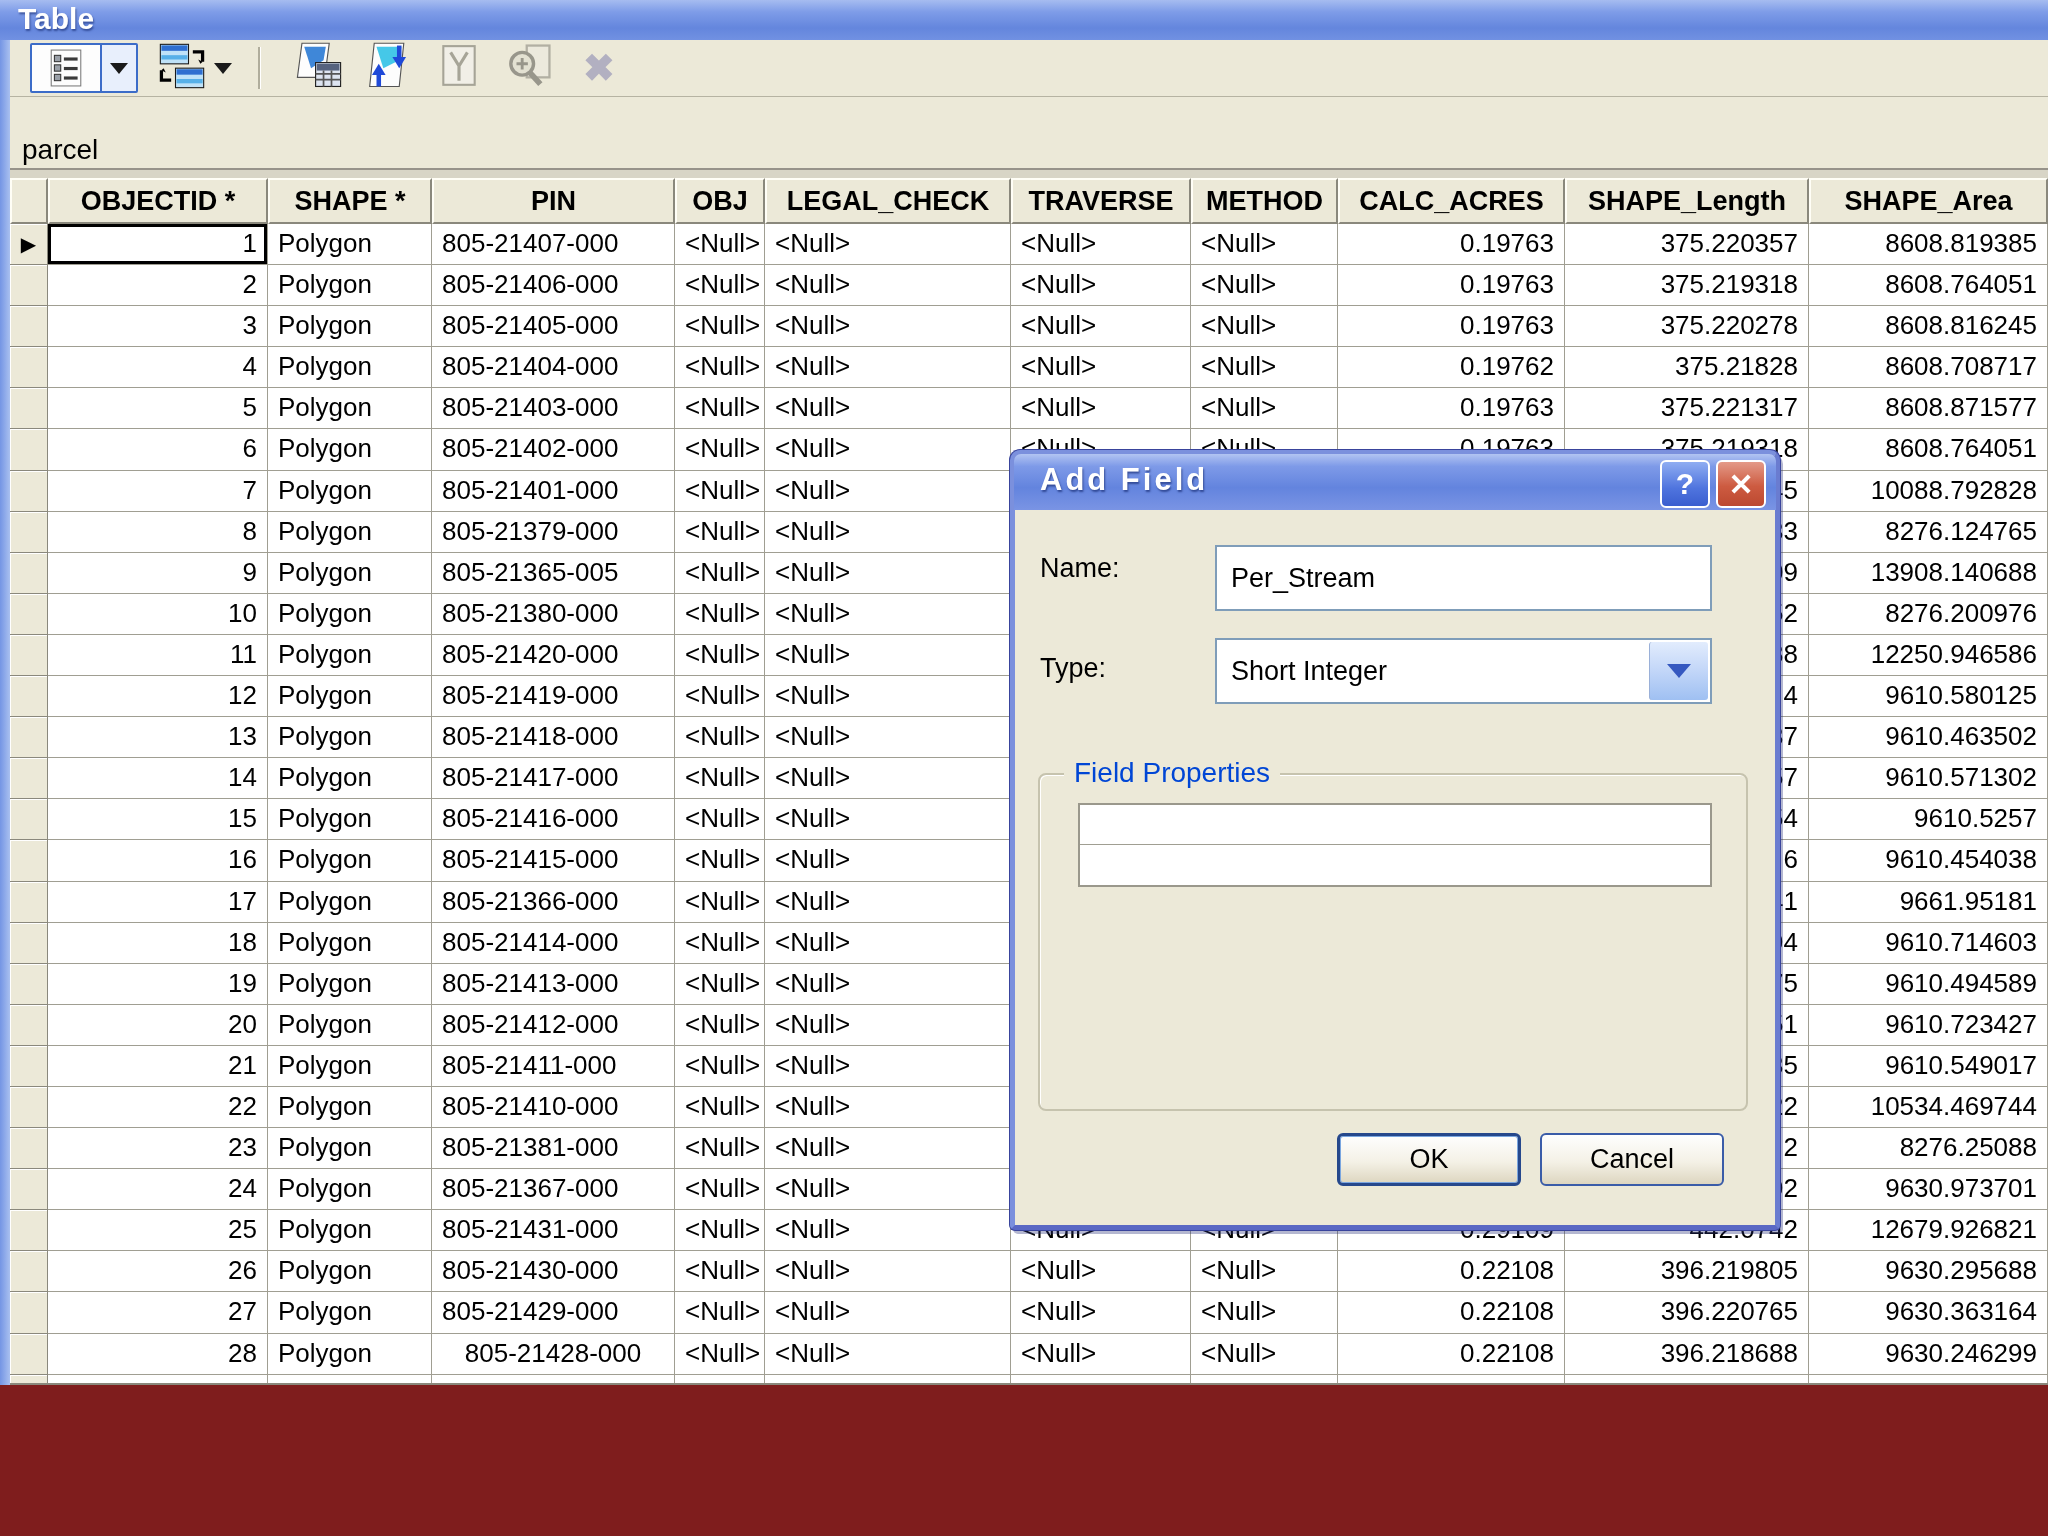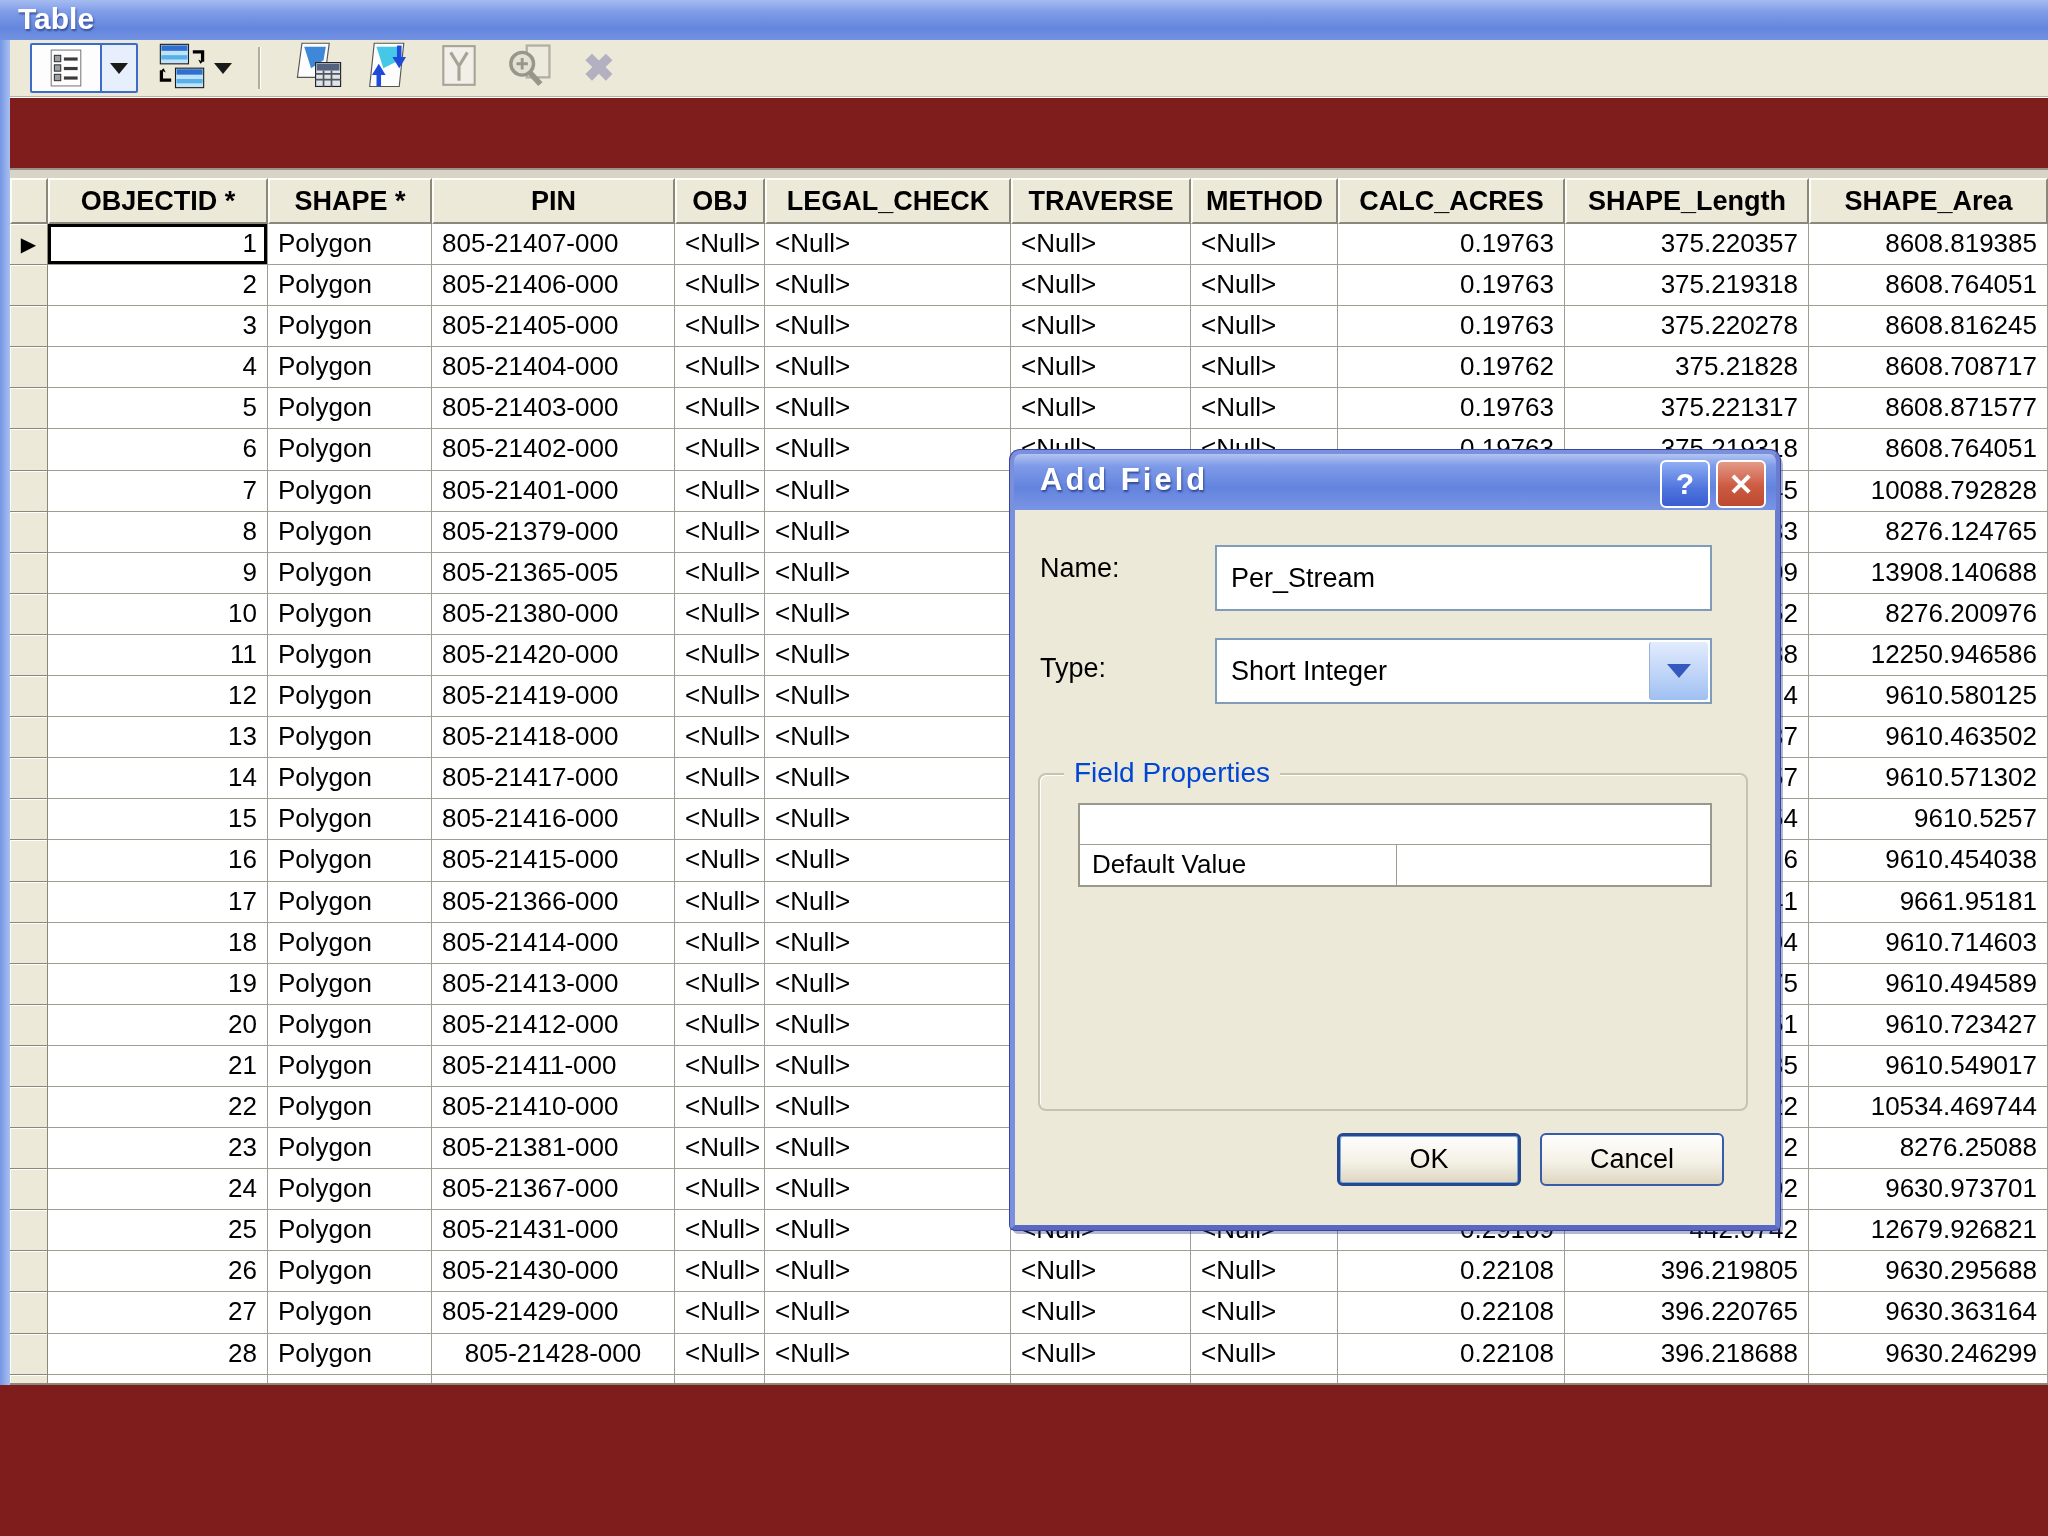--- a/index.html
+++ b/index.html
@@ -186,20 +186,23 @@
             <path d="M23 28 l9 10" stroke="#8a887e" stroke-width="5"></path>
           </svg>
       </span>
     </div>
 
     <div class="tb-btn disabled">
       <span class="gray-x">✖</span>
     </div>
   </div>
 
+  <div class="parcel-strip">
+    <span>parcel</span>
+  </div>
   <div class="divider"></div>
   <div class="left-edge"></div>
 
   <div class="table-wrap">
     <div class="thead">
         <div class="hcell" style="width: 38px; min-width: 38px;"></div>
         <div class="hcell" style="width: 220px; min-width: 220px;">OBJECTID *</div>
         <div class="hcell" style="width: 164px; min-width: 164px;">SHAPE *</div>
         <div class="hcell" style="width: 243px; min-width: 243px;">PIN</div>
         <div class="hcell" style="width: 90px; min-width: 90px;">OBJ</div>
@@ -620,21 +623,20 @@
 
     <div class="groupbox">
       <span class="group-label">Field Properties</span>
     </div>
 
     <div class="prop-grid">
       <div class="prow">
         <span class="pcell v"></span>
       </div>
       <div class="prow">
-        <span class="pcell k">Default Value</span>
         <span class="pcell v"></span>
       </div>
     </div>
 
     <button class="xp-btn ok">OK</button>
     <button class="xp-btn cancel">Cancel</button>
   </div>
 
 </div>
 

